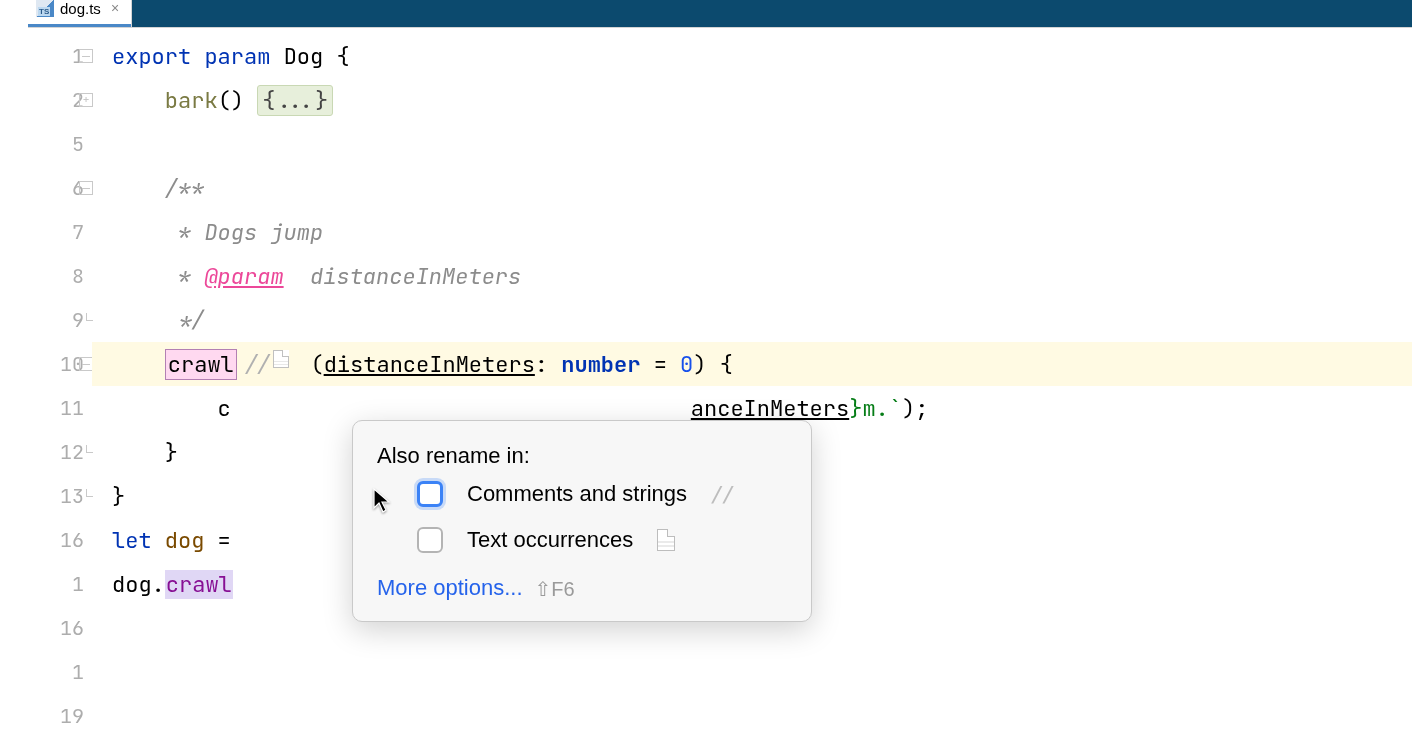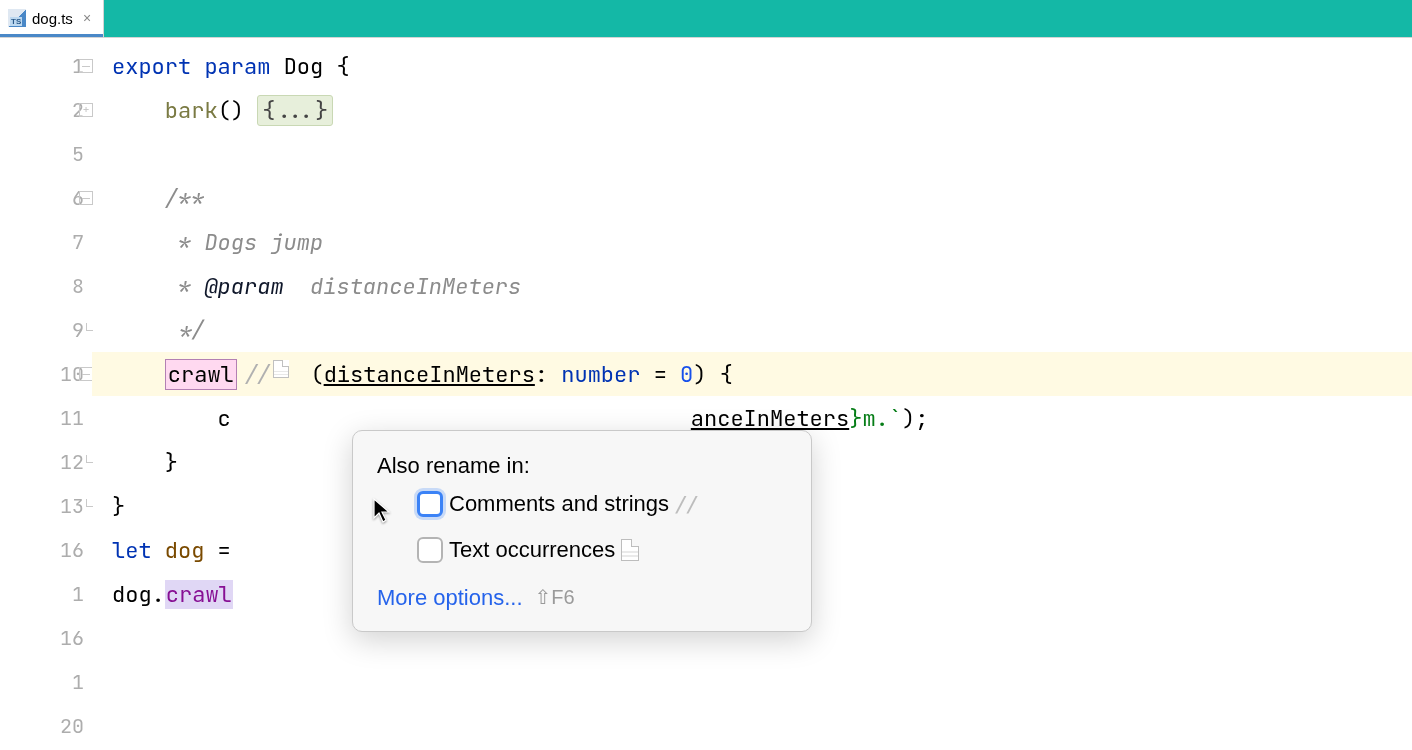--- a/index.html
+++ b/index.html
@@ -1,19 +1,19 @@
 <!DOCTYPE html>
 <html><head>
 <meta charset="utf-8">
 <style>
   * { box-sizing: border-box; margin: 0; padding: 0; }
   html, body { width: 1412px; height: 750px; overflow: hidden; font-family: -apple-system, "Segoe UI", sans-serif; background: #fff; }
   
   
-  .tab-bar { height: 38px; background: #14b8a6; border-bottom: 1px solid #d4d4d4; display: flex; align-items: flex-end; }
+  .tab-bar { height: 28px; background: #0c4a6e; border-bottom: 1px solid #d4d4d4; display: flex; align-items: flex-end; margin-left: 28px; }
   .tab { height: 38px; background: #fff; display: flex; align-items: center; padding: 0 12px 0 8px; gap: 6px; border-right: 1px solid #d4d4d4; position: relative; }
   .tab::after { content:""; position:absolute; left:0; right:0; bottom:0; height:3px; background:#4a88c7; }
   .ts-icon { width: 18px; height: 18px; display:inline-flex; align-items:flex-end; justify-content:flex-end; background: linear-gradient(135deg,#dfe8f2 0 50%, #4a88c7 50% 100%); font-size:9px; font-weight:bold; color:#4a88c7; position:relative; }
   .ts-icon::after { content:"TS"; position:absolute; left:2px; bottom:1px; font-size:8px; color:#2a5a8a; background:#bcd8f0; padding:0 1px; }
   .tab-name { font-size: 15px; color:#000; }
   .tab-close { font-size: 14px; color:#888; cursor:pointer; margin-left:4px; }
   
   
   .editor { position: relative; display:flex; background:#fff; height: calc(750px - 38px); font-family: "JetBrains Mono","Menlo","Consolas",monospace; font-size: 22px; }
   .gutter { width: 92px; background:#fff; padding-top:6px; }
@@ -30,44 +30,44 @@
   .code { flex:1; padding-top:6px; padding-left:20px; position:relative; }
   .c-row { height:44px; display:flex; align-items:center; white-space:pre; }
   .c-row.hl { background:#fffae3; margin-left:-20px; padding-left:20px; margin-right:0; }
   
   .kw { color:#0033b3; }
   .cls { color:#000; }
   .punc { color:#000; }
   .method { color:#7a7a43; }
   .folded { background:#e7efdb; border:1px solid #c9d8b4; border-radius:3px; padding:0 4px; color:#444; }
   .comment { color:#8c8c8c; font-style:italic; }
-  .jsdoc-tag { color:#0f172a; font-style:italic; }
+  .jsdoc-tag { color:#ec4899; font-style:italic; text-decoration:underline; }
   .param { color:#000; text-decoration:underline; }
-  .type { color:#0033b3; }
+  .type { color:#0033b3;font-weight:bold; }
   .num { color:#1750eb; }
   .str { color:#067d17; }
   .var { color:#7a4a00; }
   .member-ref { color:#871094; background:#e0d7f5; padding:0 1px; }
   
   .rename-box { display:inline-block; background:#ffd9f0; border:1px solid #b380b3; padding:0 2px; color:#000; font-style:normal; }
   .inline-badge { display:inline-flex; gap:4px; margin:0 8px; color:#b0b0b0; font-style:italic; }
   .inline-badge .slashes { font-style:italic; letter-spacing:-1px; }
   .inline-badge .doc-ic { width:16px; height:18px; border:1px solid #c0c0c0; background:linear-gradient(to bottom,#fff 60%, #e8e8e8 60% 70%, #fff 70% 80%, #e8e8e8 80% 90%, #fff 90%); position:relative; display:inline-block; }
   .inline-badge .doc-ic::before { content:""; position:absolute; right:-1px; top:-1px; width:6px; height:6px; background:#fff; border-left:1px solid #c0c0c0; border-bottom:1px solid #c0c0c0; }
   
   
   .popup { position:absolute; left:260px; top:392px; width:460px; background:#f7f7f7; border:1px solid #c9c9c9; border-radius:10px; box-shadow:0 8px 30px rgba(0,0,0,0.18); padding:22px 24px 20px 24px; font-family:-apple-system,"Segoe UI",sans-serif; z-index:10; }
   .popup-title { font-size:22px; color:#000; margin-bottom:6px; }
-  .popup-row { display:flex; align-items:center; gap:6px; padding:6px 0 14px 40px; font-size:22px; color:#000; }
+  .popup-row { display:flex; align-items:center; gap:24px; padding:6px 0 14px 40px; font-size:22px; color:#000; }
   .cb { width:26px; height:26px; border:2px solid #b4b4b4; border-radius:6px; background:#fff; display:inline-block; position:relative; }
   .cb.focus { border:3px solid #3b82f6; box-shadow:0 0 0 3px rgba(59,130,246,0.25); }
   .ic-slashes { color:#bdbdbd; font-style:italic; font-size:22px; letter-spacing:-2px; font-family:monospace; }
   .ic-doc { width:18px; height:22px; border:1px solid #bdbdbd; background:linear-gradient(to bottom,#fff 55%, #eaeaea 55% 65%, #fff 65% 75%, #eaeaea 75% 85%, #fff 85%); position:relative; }
   .ic-doc::before { content:""; position:absolute; right:-1px; top:-1px; width:7px; height:7px; background:#f7f7f7; border-left:1px solid #bdbdbd; border-bottom:1px solid #bdbdbd; }
-  .popup-more { display:flex; align-items:flex-start; gap:12px; margin-top:8px; }
+  .popup-more { display:flex; align-items:flex-end; gap:12px; margin-top:8px; }
   .more-link { color:#2563eb; font-size:22px; cursor:pointer; }
   .shortcut { color:#9a9a9a; font-size:20px; }
   
   .cursor-arrow { position:absolute; left:281px; top:460px; z-index:20; }
   .cursor-arrow svg { filter: drop-shadow(0 1px 1px rgba(0,0,0,0.4)); }
 </style>
 </head>
 <body>
 
 <div class="tab-bar">
@@ -126,21 +126,21 @@
     <div class="g-row">
         <span class="ln">1</span>
       </div>
     <div class="g-row">
         <span class="ln">16</span>
       </div>
     <div class="g-row">
         <span class="ln">1</span>
       </div>
     <div class="g-row">
-        <span class="ln">20</span>
+        <span class="ln">19</span>
       </div>
   </div>
 
   <div class="code">
     <div class="c-row"><span class="kw">export</span><span> </span><span class="kw">param</span><span> </span><span class="cls">Dog</span><span class="punc"> {</span></div>
     <div class="c-row"><span>    </span><span class="method">bark</span><span class="punc">()</span><span> </span><span class="folded">{...}</span></div>
     <div class="c-row"></div>
     <div class="c-row"><span>    </span><span class="comment">/**</span></div>
     <div class="c-row"><span>    </span><span class="comment"> * Dogs jump</span></div>
     <div class="c-row"><span>    </span><span class="comment"> * </span><span class="jsdoc-tag">@param</span><span class="comment">  </span><span class="comment">distanceInMeters</span></div>

